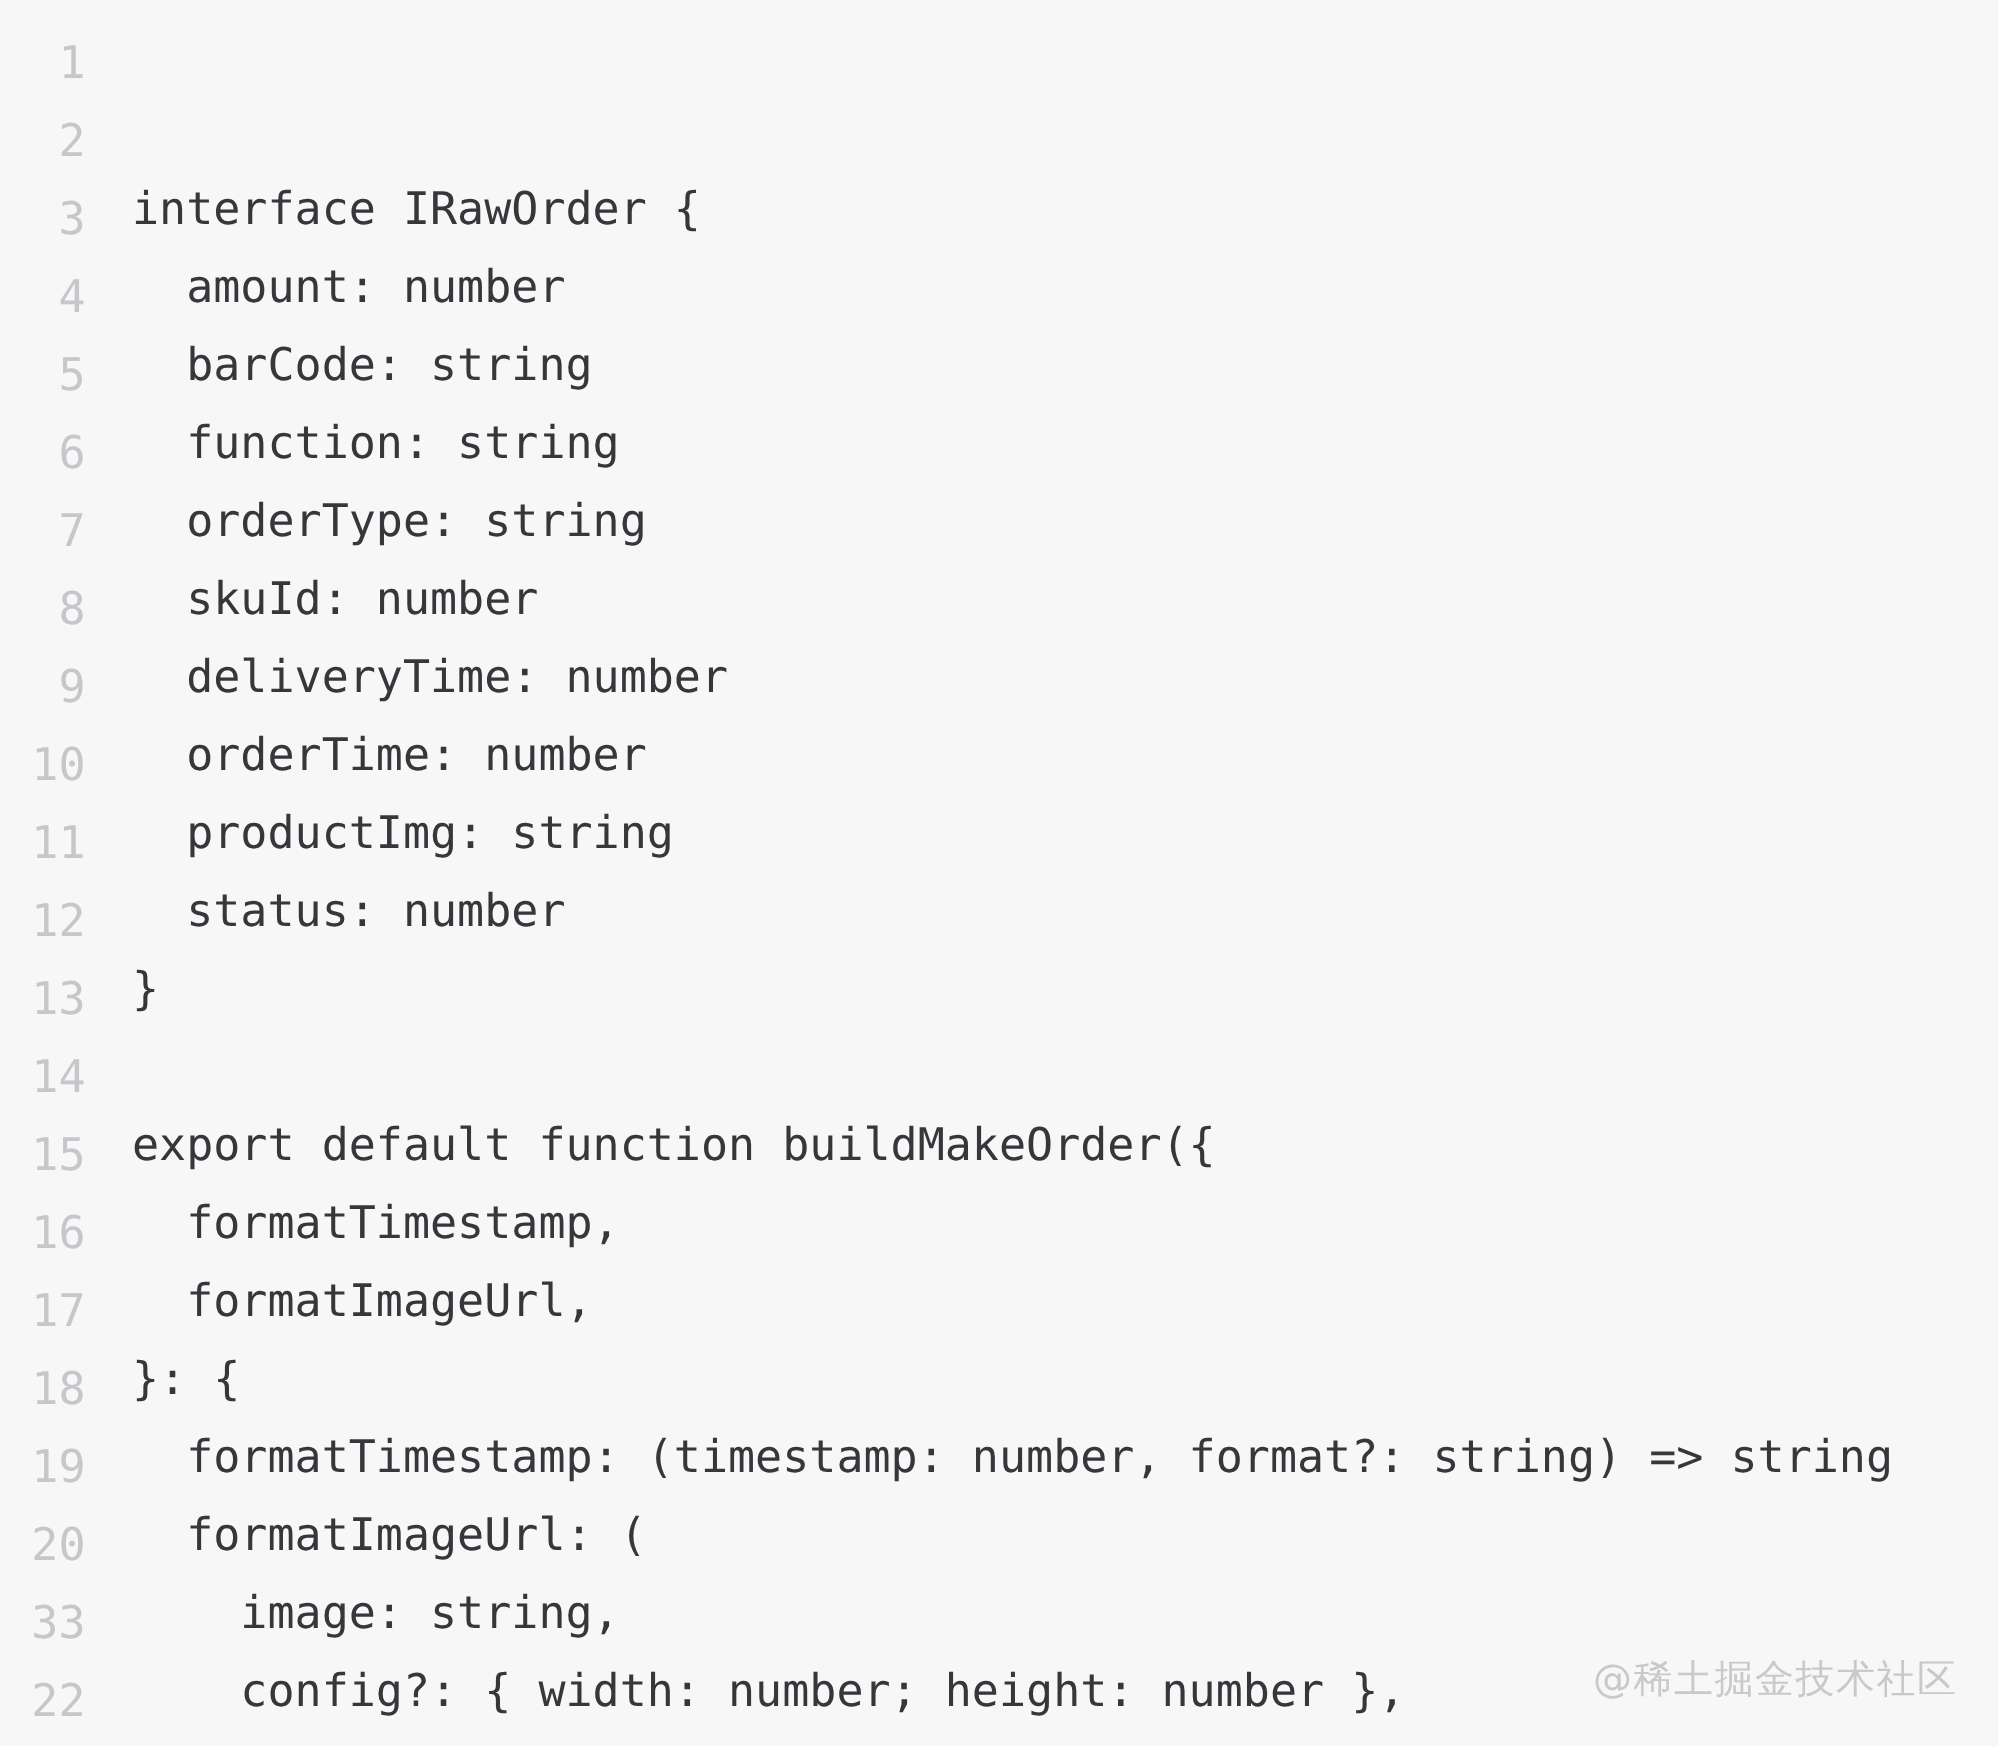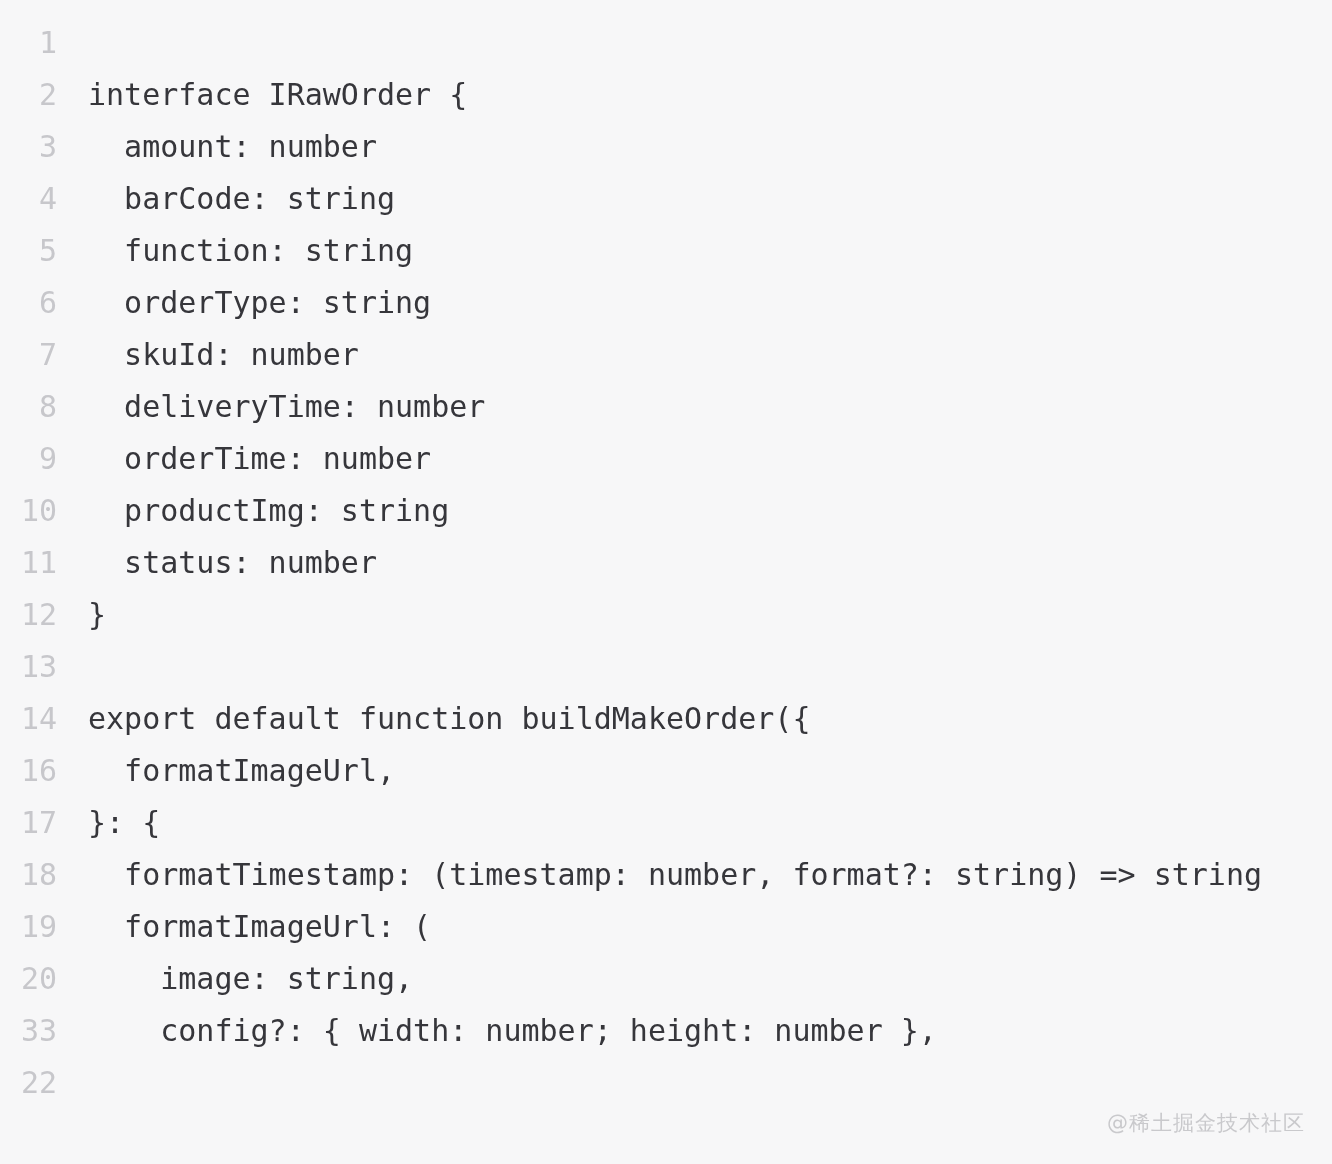--- a/index.html
+++ b/index.html
@@ -36,26 +36,27 @@
     flex: 0 0 57px;
     width: 57px;
     text-align: right;
     color: var(--gutter, #c7c7cb);
     user-select: none;
   }
   .code {
     padding-left: 31px;
     white-space: pre;
     color: var(--text, #36363b);
+    margin-top: 45px;
   }
   .watermark {
     position: absolute;
     right: 27px;
     bottom: 27px;
-    font-size: 21px;
+    font-size: 26px;
     letter-spacing: 1px;
     color: var(--watermark, #c9c9cc);
     font-family: "DejaVu Sans", "Liberation Sans", sans-serif;
   }
 </style>
 </head>
 <body>
 
 <div class="editor" style="--bg: #f7f7f8; --text: #36363b; --gutter: #c7c7cb; --watermark: #c9c9cc;">
   <div class="lines" id="lines-container">
@@ -122,20 +123,24 @@
   <div class="line">
     <span class="num">13</span>
     <span class="code"></span>
   </div>
 
   <div class="line">
     <span class="num">14</span>
     <span class="code">export default function buildMakeOrder({</span>
   </div>
 
+  <div class="line">
+    <span class="num">15</span>
+    <span class="code">  formatTimestamp,</span>
+  </div>
 
   <div class="line">
     <span class="num">16</span>
     <span class="code">  formatImageUrl,</span>
   </div>
 
   <div class="line">
     <span class="num">17</span>
     <span class="code">}: {</span>
   </div>

